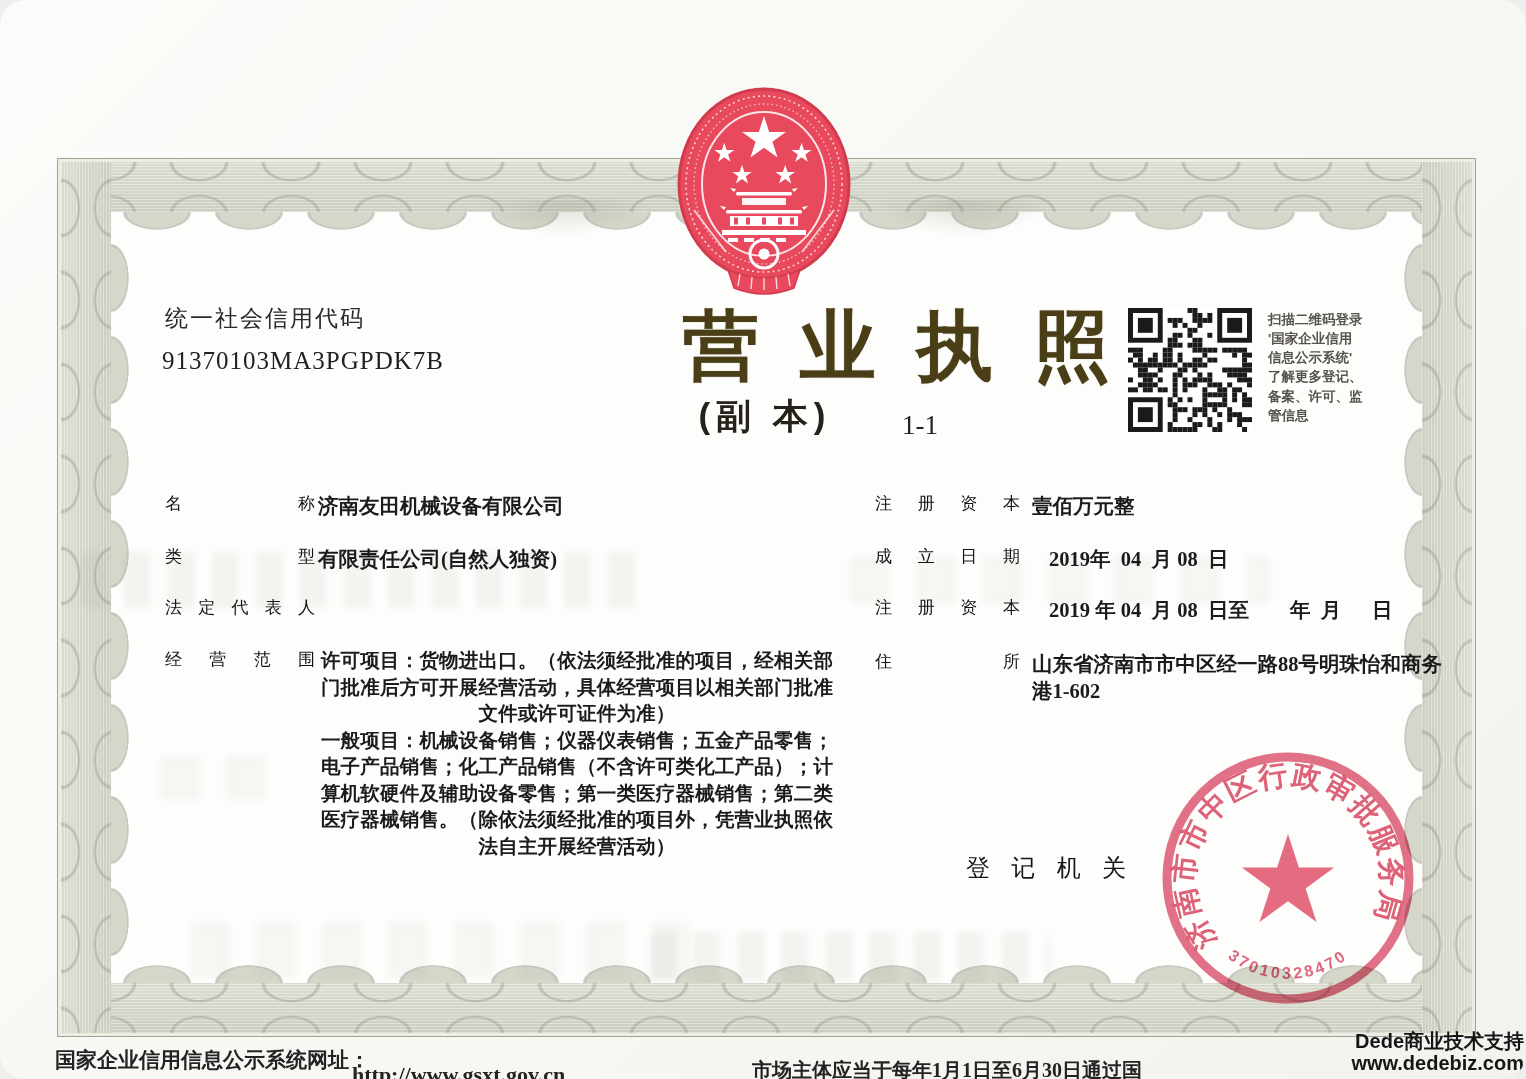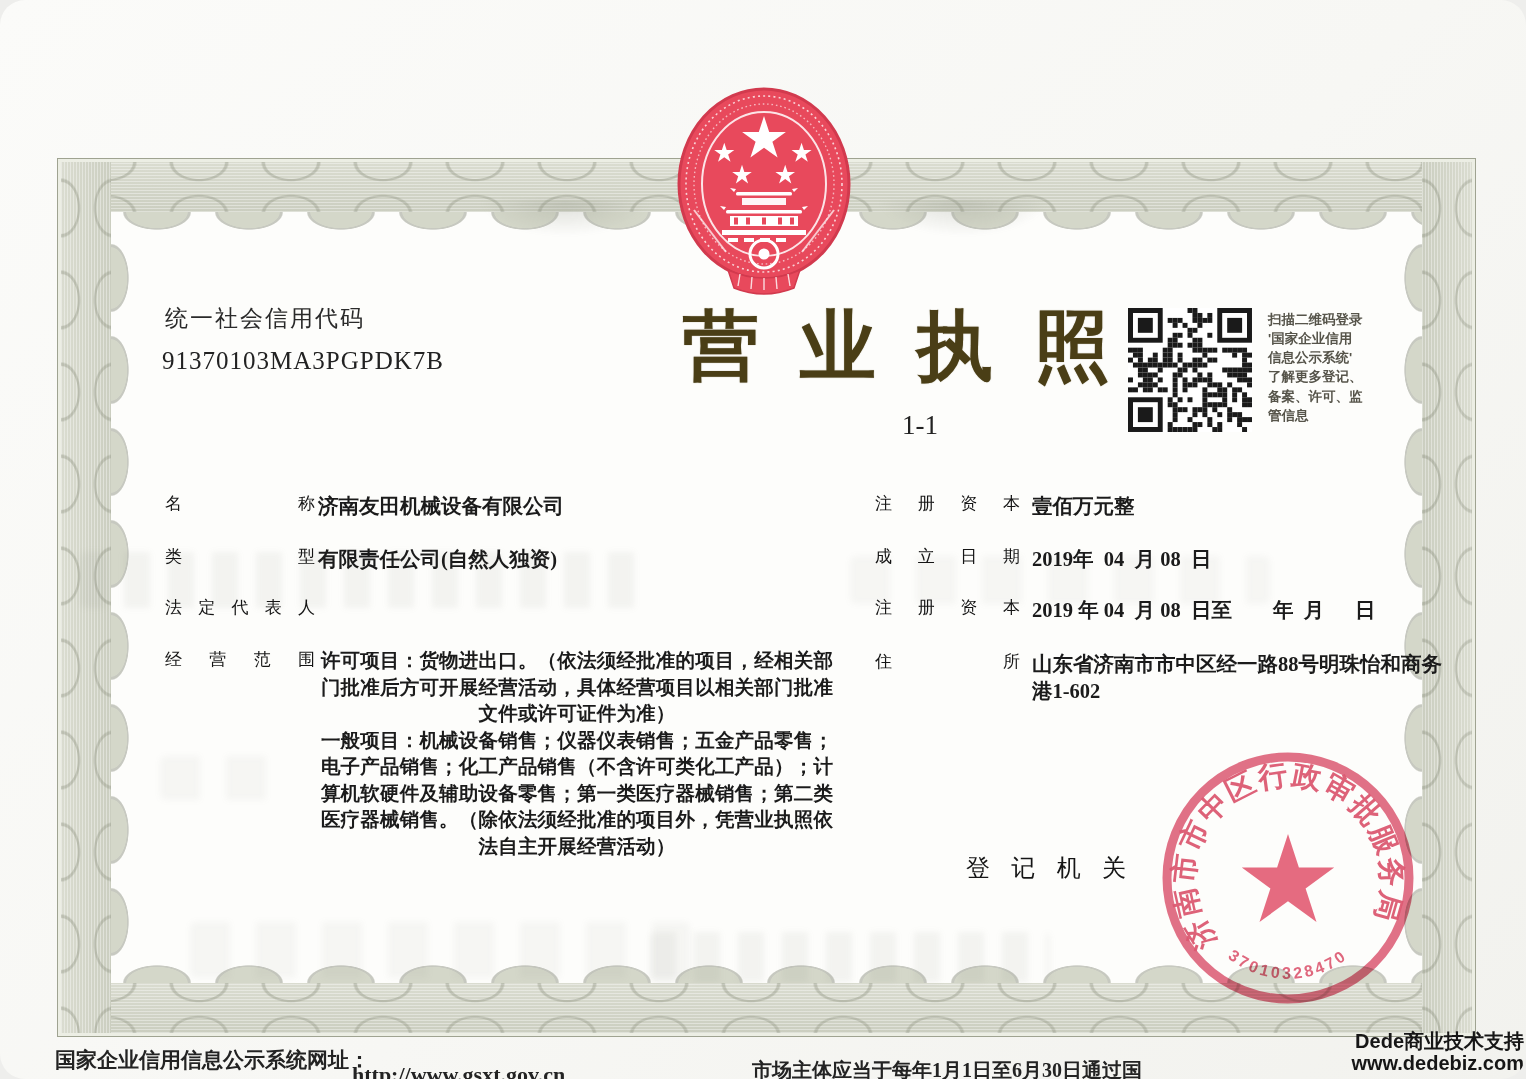--- a/index.html
+++ b/index.html
@@ -65,21 +65,21 @@
   .lic-title { font-family:"Liberation Sans","DejaVu Sans",sans-serif; font-weight:700;
     font-size:76px; color:#4a3e16; letter-spacing:10px; text-align:right;
     text-shadow:0 0 1px rgba(74,62,22,.6); }
   .lic-sub { font-family:"Liberation Sans","DejaVu Sans",sans-serif; font-weight:700;
     font-size:35px; color:#262119; letter-spacing:6px; text-align:center; }
   .copy-num { font-size:27px; color:#222; }
   .qr-caption { font-family:"Liberation Sans","DejaVu Sans",sans-serif; font-weight:700;
     font-size:13.5px; line-height:1.42; color:#56544a; white-space:pre-line; }
   .f-label { font-size:17px; color:#151515; text-align:justify; text-align-last:justify; }
   .f-value { font-size:20.5px; font-weight:700; color:#1b1b1b; line-height:1.3; }
-  .pre { white-space:pre; }
+  .pre { white-space:pre;margin-left:17px; }
   .preline { white-space:pre-line; }
   .scope { font-size:19.5px; line-height:26.5px; letter-spacing:.2px; }
   .reg-label { font-size:24px; }
   .issue-date { font-size:28px; font-weight:700; color:#161616; }
   .footer-t { font-weight:700; color:#232323; }
   .seal-wrap { mix-blend-mode:multiply; opacity:.92; }
   .wm { font-family:"Liberation Sans","DejaVu Sans",sans-serif; font-weight:700;
     font-size:20px; line-height:1.12; color:#161616; text-align:right; }
 </style>
 </head>
@@ -153,20 +153,21 @@
           <line x1="106" y1="195" x2="107" y2="207"></line>
         <line x1="118" y1="192" x2="120" y2="204"></line>
       </g>
     </svg>
   </div>
 
   <div class="abs credit-label" style="left:165px; top:303px;">统一社会信用代码</div>
   <div class="abs credit-code" style="left:162px; top:347px;">91370103MA3PGPDK7B</div>
 
   <div class="abs lic-title" style="left:420px; top:296px; width:700px;">营 业 执 照</div>
+  <div class="abs lic-sub" style="left:620px; top:393px; width:290px;">(副 本)</div>
   <div class="abs copy-num" style="left:902px; top:410px;">1-1</div>
 
   <div class="abs" style="left:1128px; top:308px; width:124px; height:124px;"><svg width="124" height="124" viewBox="0 0 124 124">
         <rect width="124" height="124" fill="#fff"></rect>
         <rect x="59.52" y="0.00" width="4.96" height="4.96" fill="#1a1a1a"></rect>
         <rect x="64.48" y="0.00" width="4.96" height="4.96" fill="#1a1a1a"></rect>
         <rect x="64.48" y="4.96" width="4.96" height="4.96" fill="#1a1a1a"></rect>
         <rect x="69.44" y="4.96" width="4.96" height="4.96" fill="#1a1a1a"></rect>
         <rect x="79.36" y="4.96" width="4.96" height="4.96" fill="#1a1a1a"></rect>
         <rect x="39.68" y="9.92" width="4.96" height="4.96" fill="#1a1a1a"></rect>

